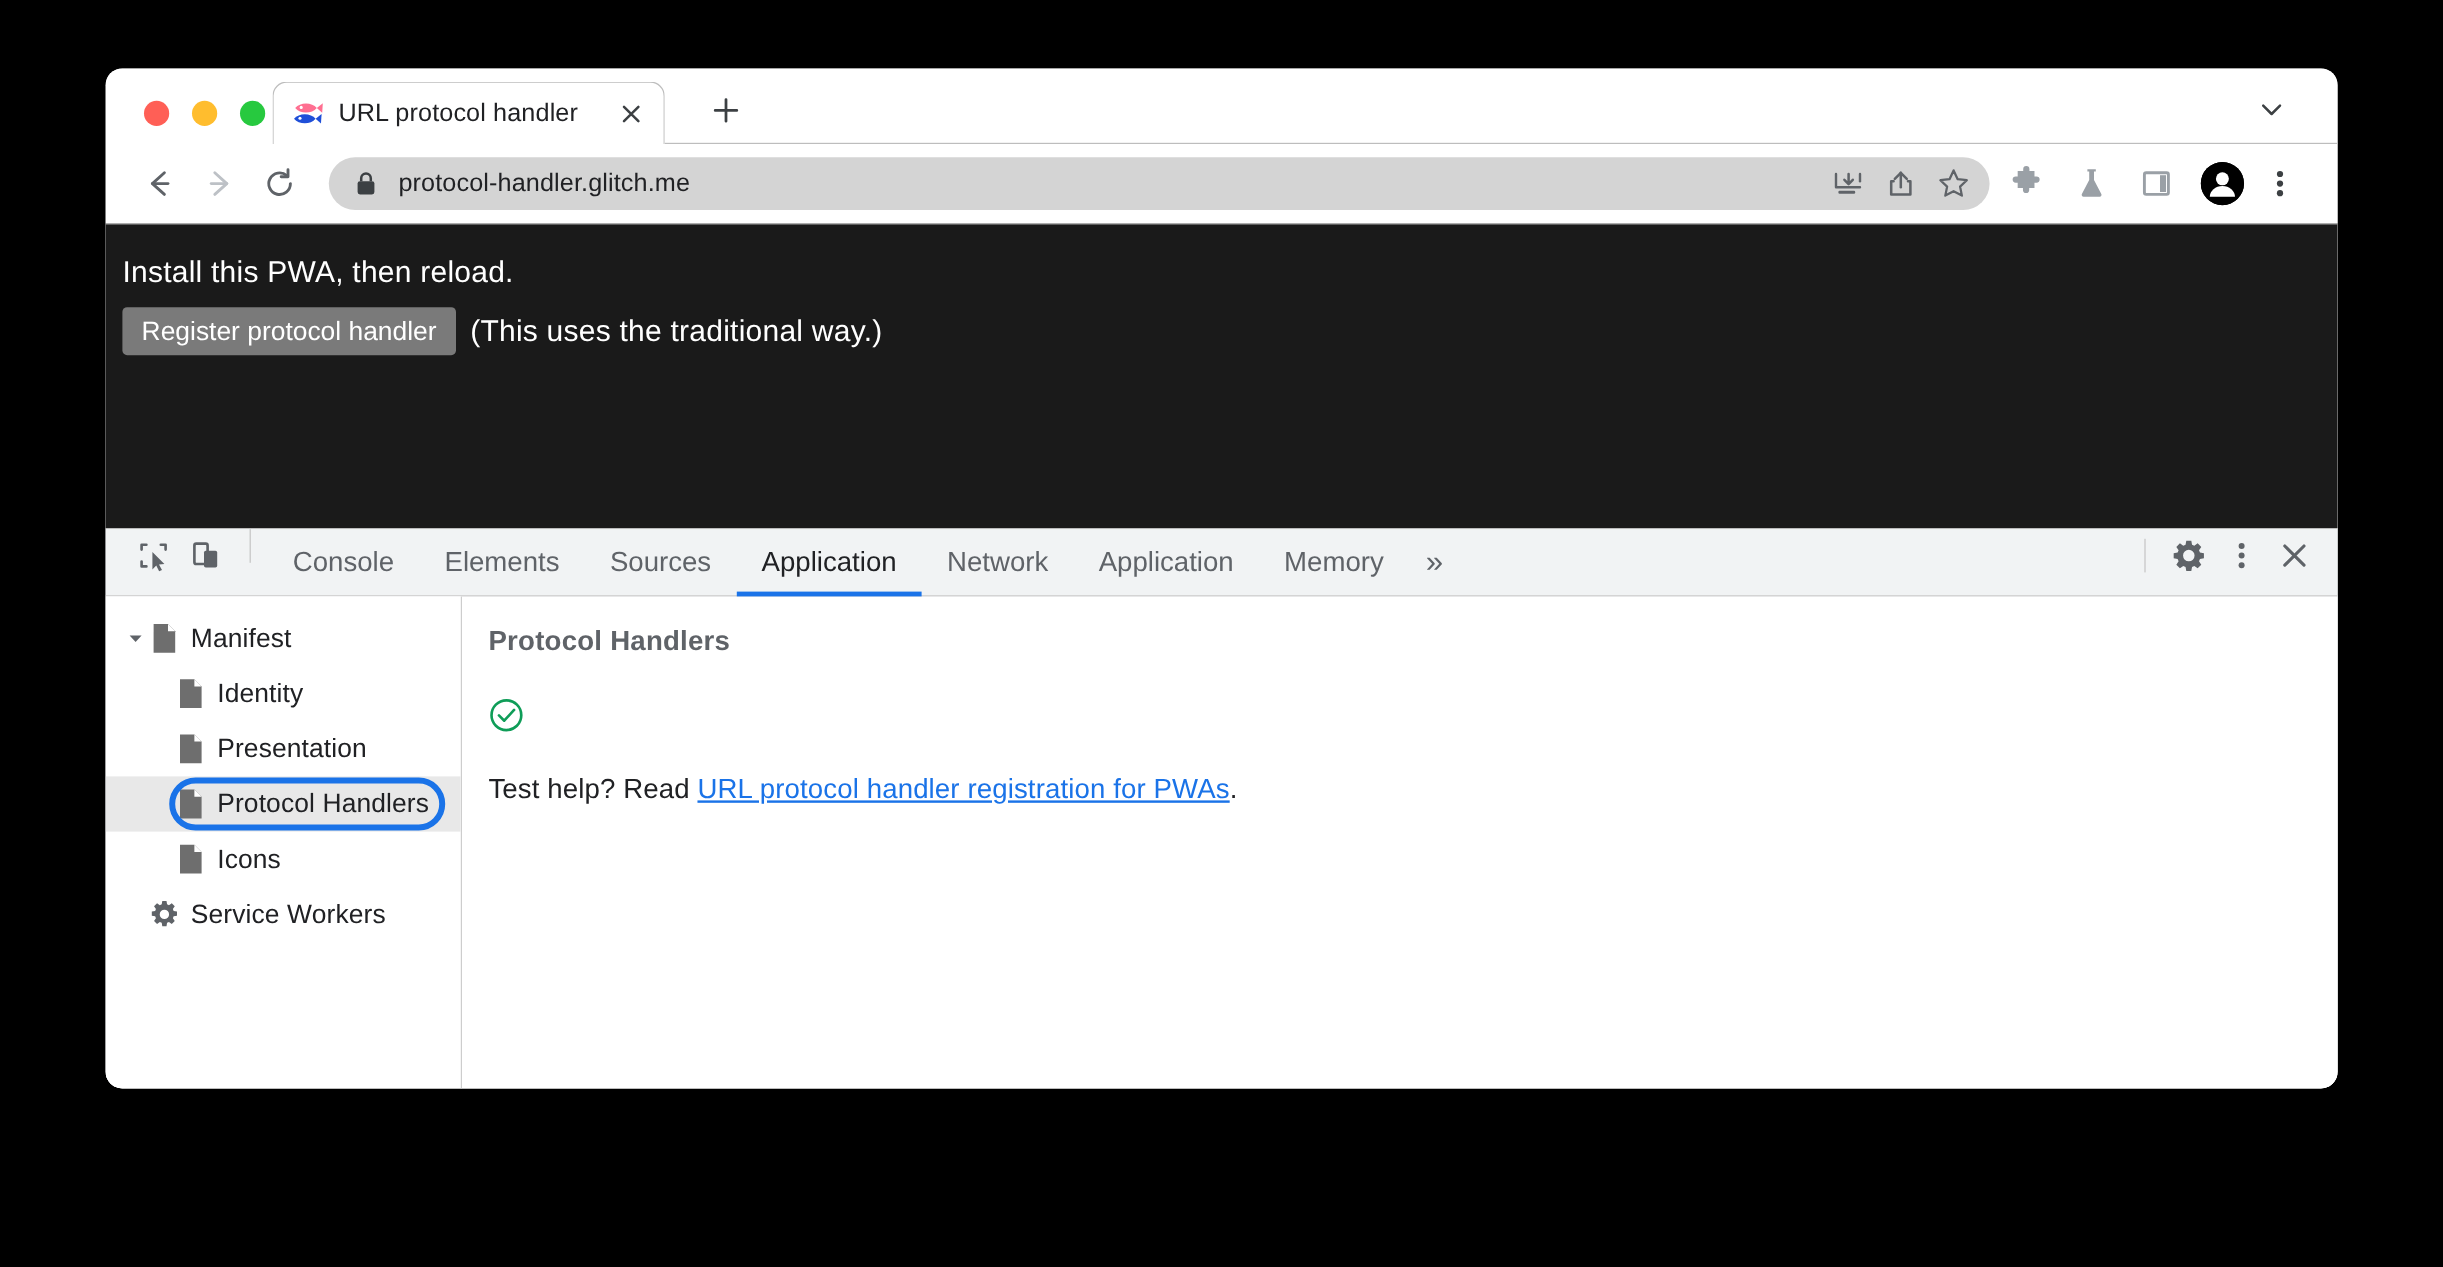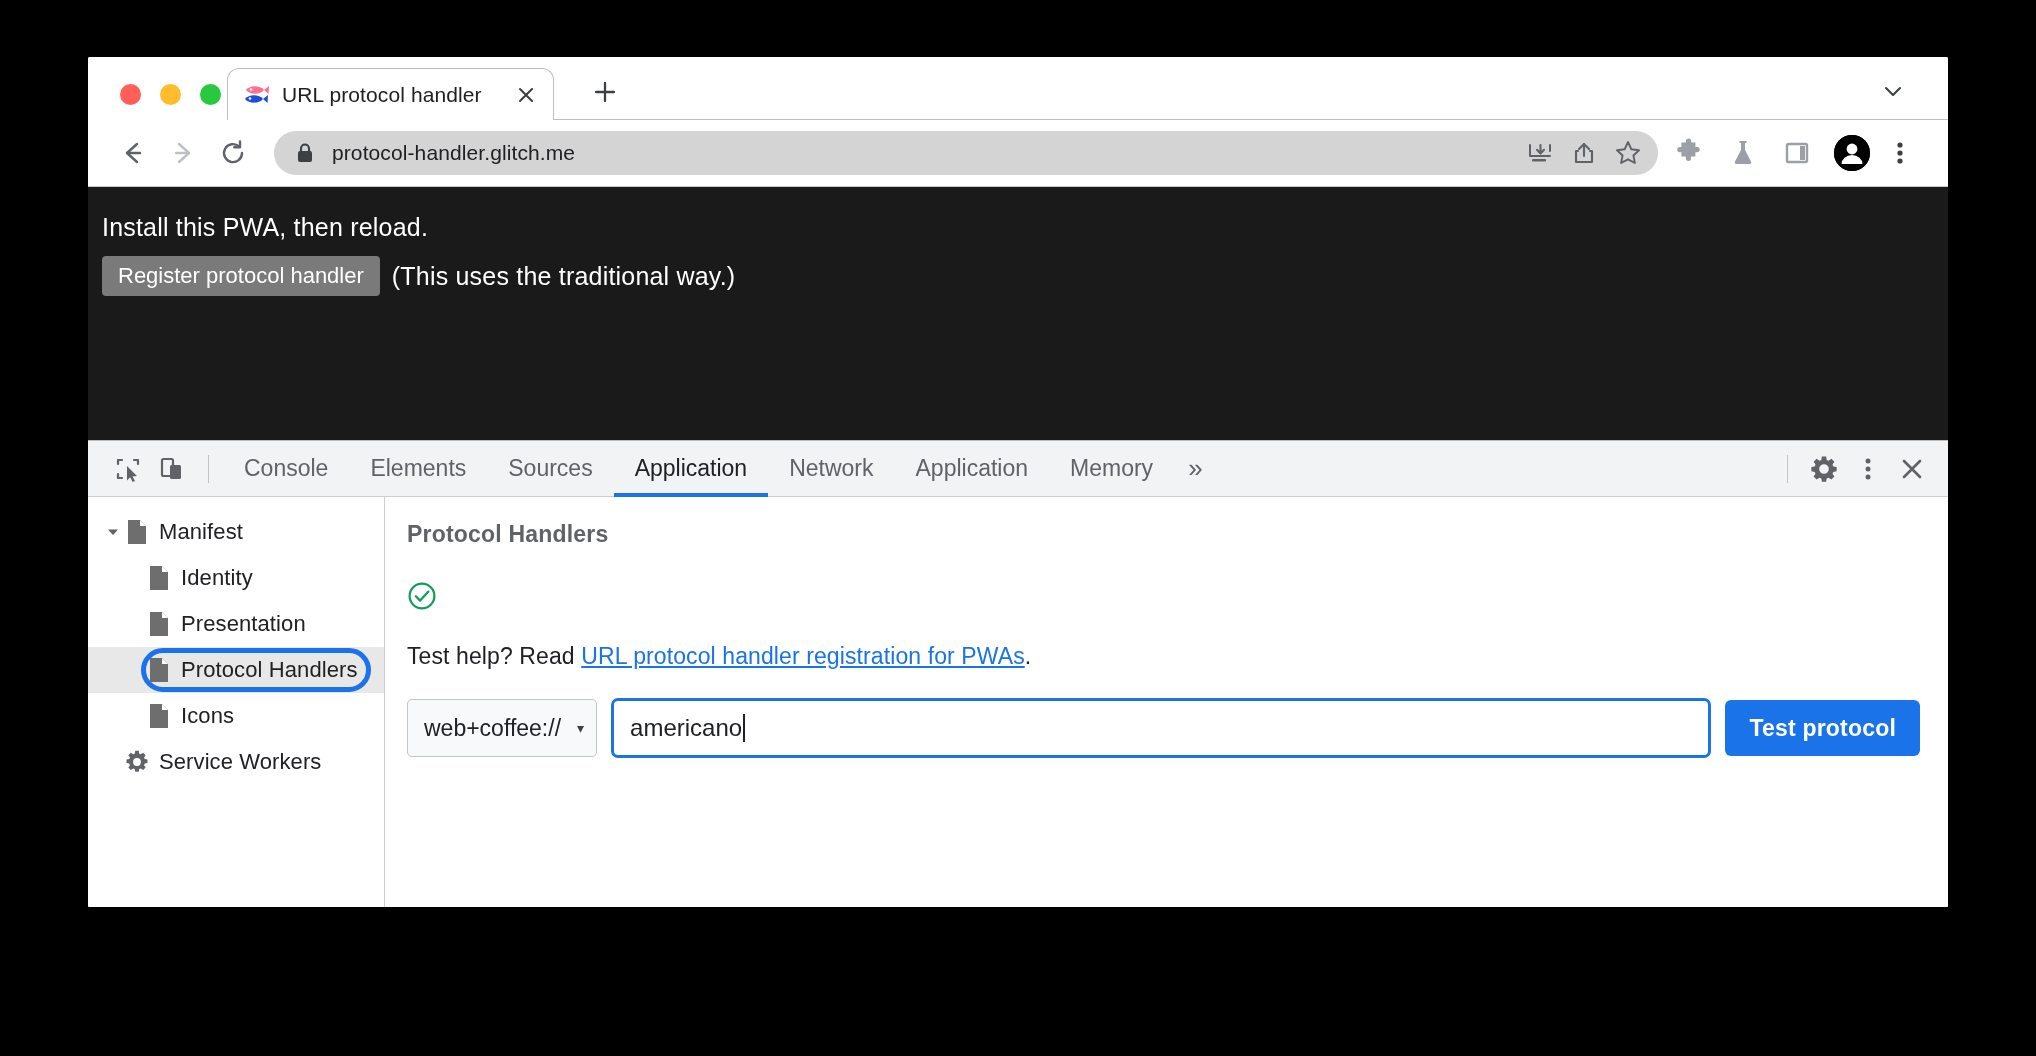--- a/index.html
+++ b/index.html
@@ -28,21 +28,21 @@
     background: #000;
     box-shadow: 0 0 60px 40px rgba(0,0,0,1);
   }
 
   
   #window {
     position: absolute;
     left: 88px;  top: 57px;
     width: 1860px; height: 850px;
     background: #ffffff;
-    border-radius: 2px;
+    border-radius: 14px;
     overflow: hidden;
     display: flex;
     flex-direction: column;
   }
 
   
   .tabstrip {
     position: relative;
     height: 63px;
     background: #ffffff;
@@ -220,21 +220,21 @@
     flex: 1;
     background: #f1f3f4;
     display: flex;
     flex-direction: column;
     min-height: 0;
     border-top: 1px solid #bbb;
   }
   .dt-toolbar {
     flex: 0 0 56px;
     display: flex;
-    align-items: center;
+    align-items: flex-start;
     padding: 0 14px 0 18px;
     background: #f1f3f4;
     border-bottom: 1px solid #cdcdcd;
     position: relative;
   }
   .dt-icon-btn {
     width: 44px; height: 44px; flex: 0 0 44px;
     display: flex; align-items: center; justify-content: center;
     color: #5f6368;
   }
@@ -709,29 +709,18 @@
             <span class="check-icon">
               <svg width="30" height="30" viewBox="0 0 30 30">
                 <circle cx="15" cy="15" r="12.4" stroke="#0f9d58" stroke-width="2.2" fill="none"></circle>
                 <path d="M8.8 15.2 L13.2 19.6 L21.4 10.6" stroke="#0f9d58" stroke-width="2.2" fill="none" stroke-linecap="round" stroke-linejoin="round"></path>
               </svg>
             </span>
           </div>
 
           <div class="help-row"><span>Test help? Read </span><a class="dt-link" href="#">URL protocol handler registration for PWAs</a><span>.</span></div>
 
-          <div class="proto-row">
-            <div class="proto-select">
-              <span>web+coffee://</span>
-              <span class="caret">▾</span>
-            </div>
-            <div class="proto-input">
-              <span>americano</span>
-                <span class="caret-bar"></span>
-            </div>
-            <button class="test-btn">Test protocol</button>
-          </div>
         </div>
 
       </div>
     </div>
   </div>
 </div>
 
 </body></html>

